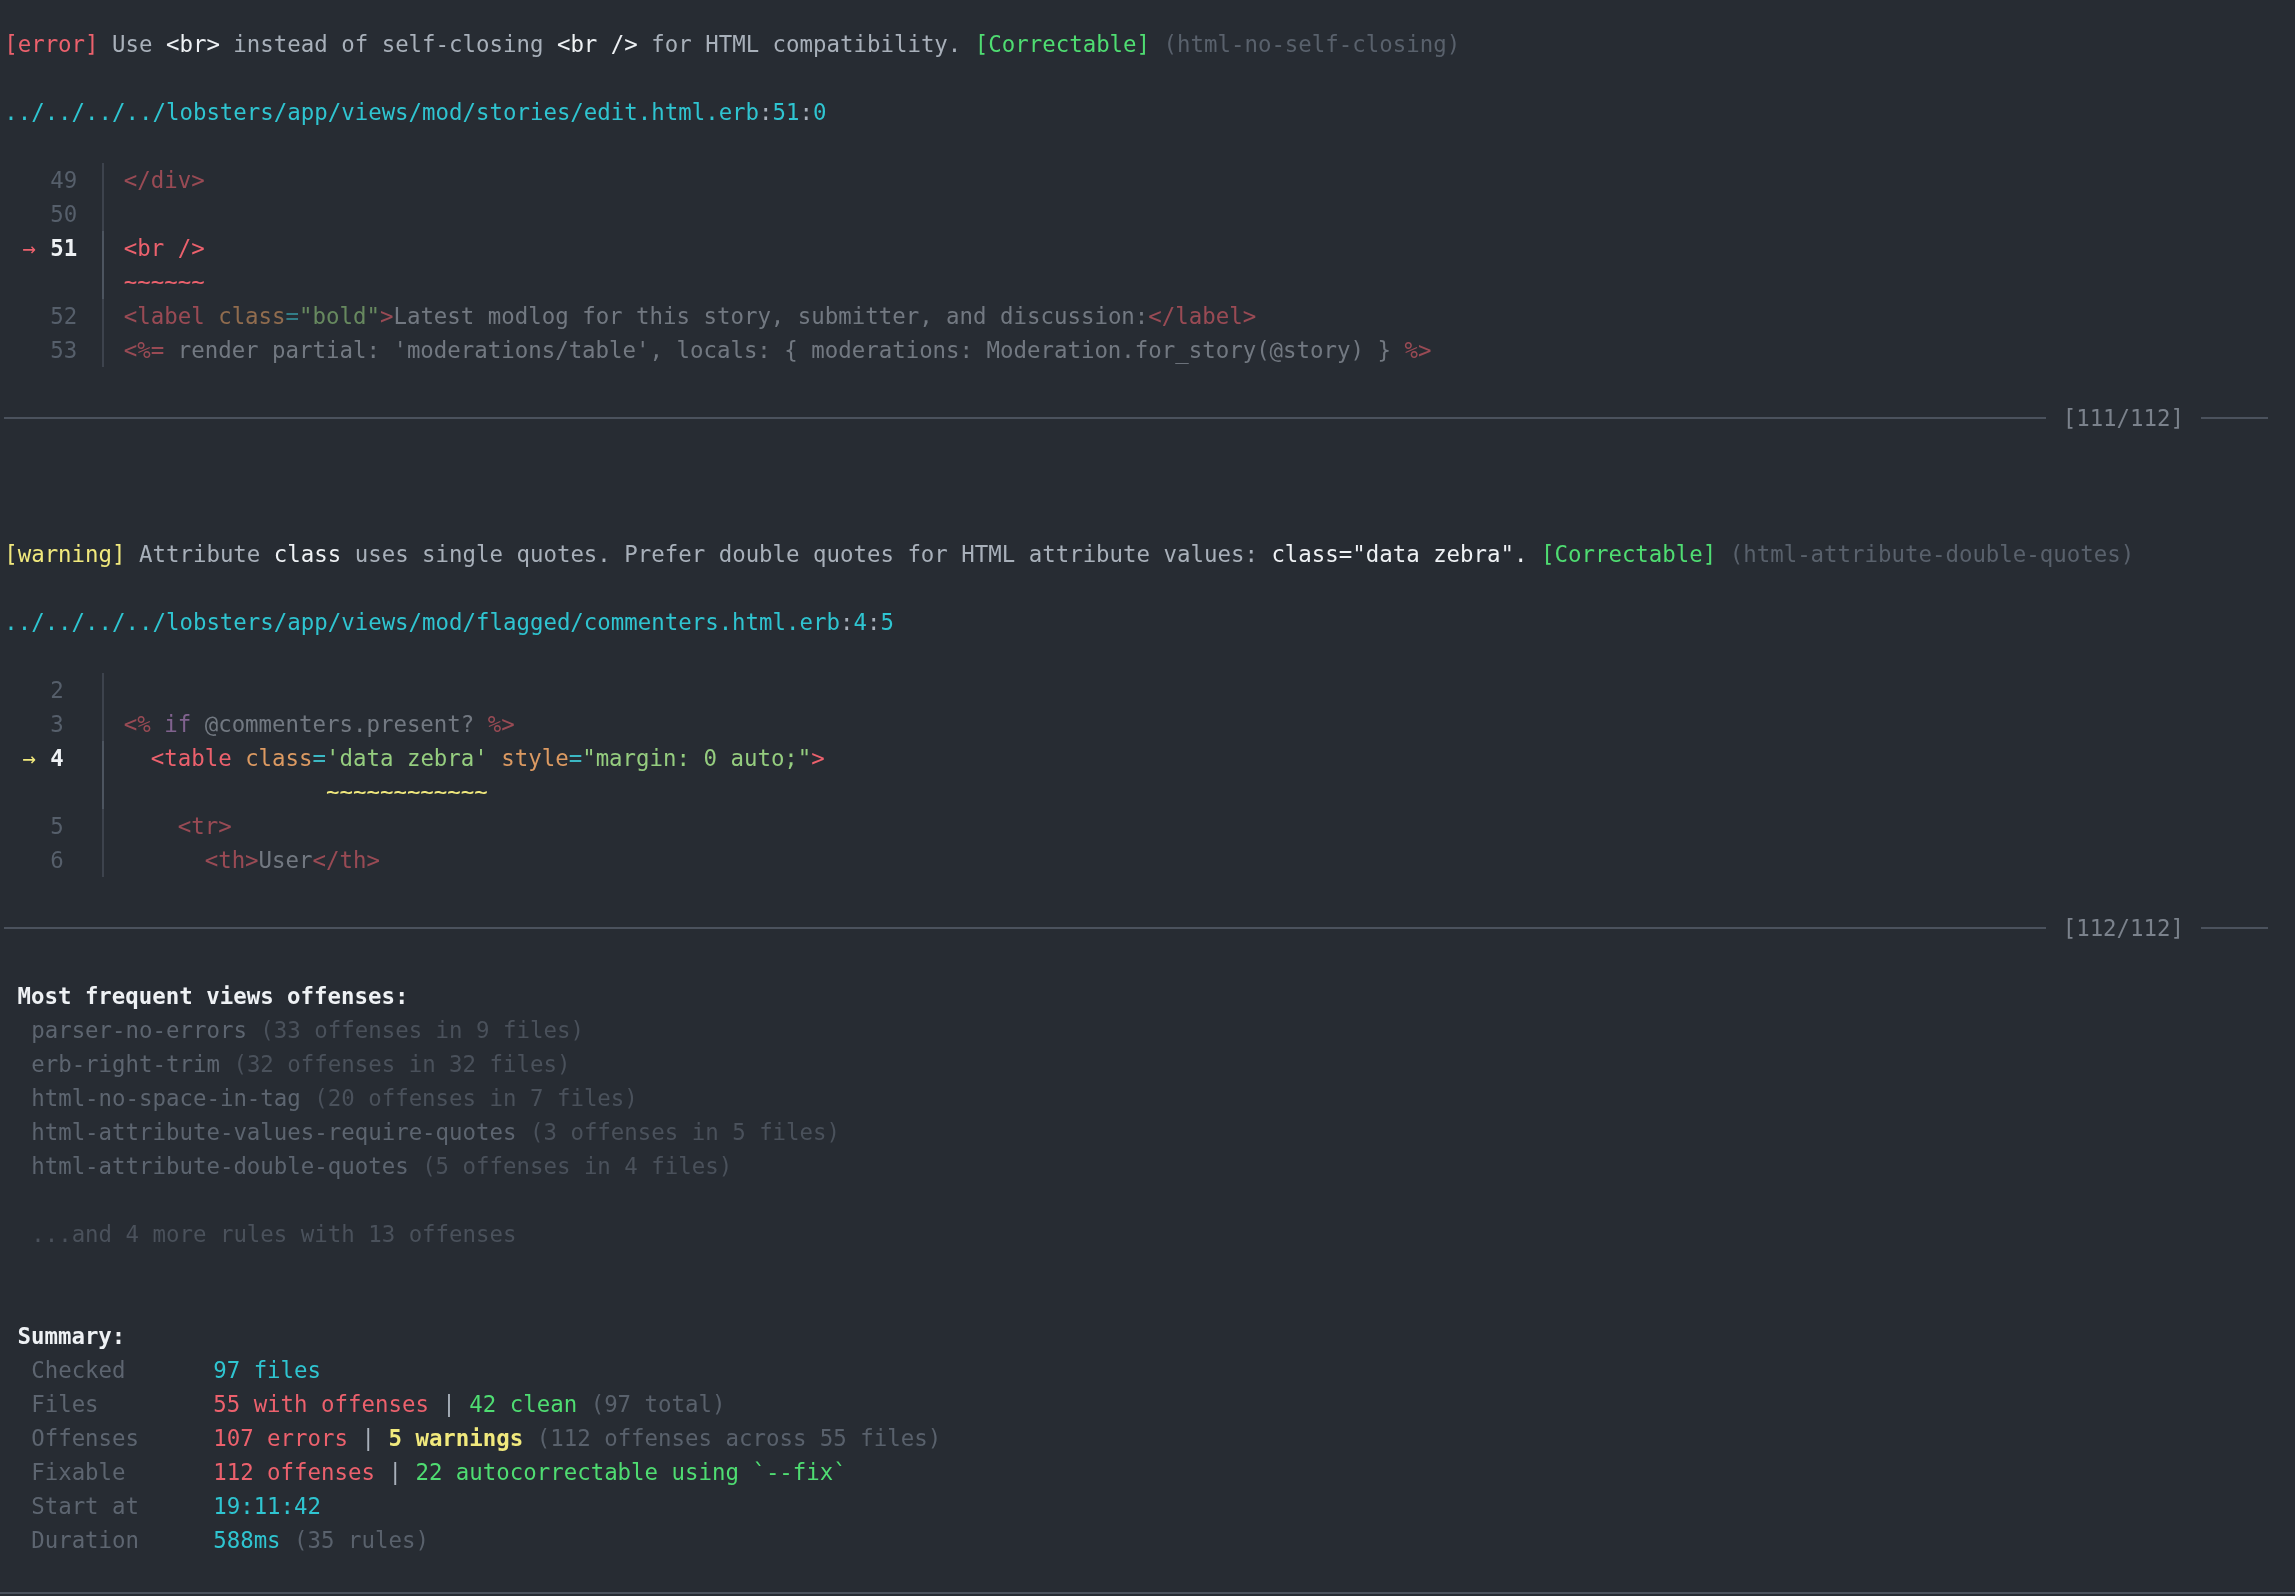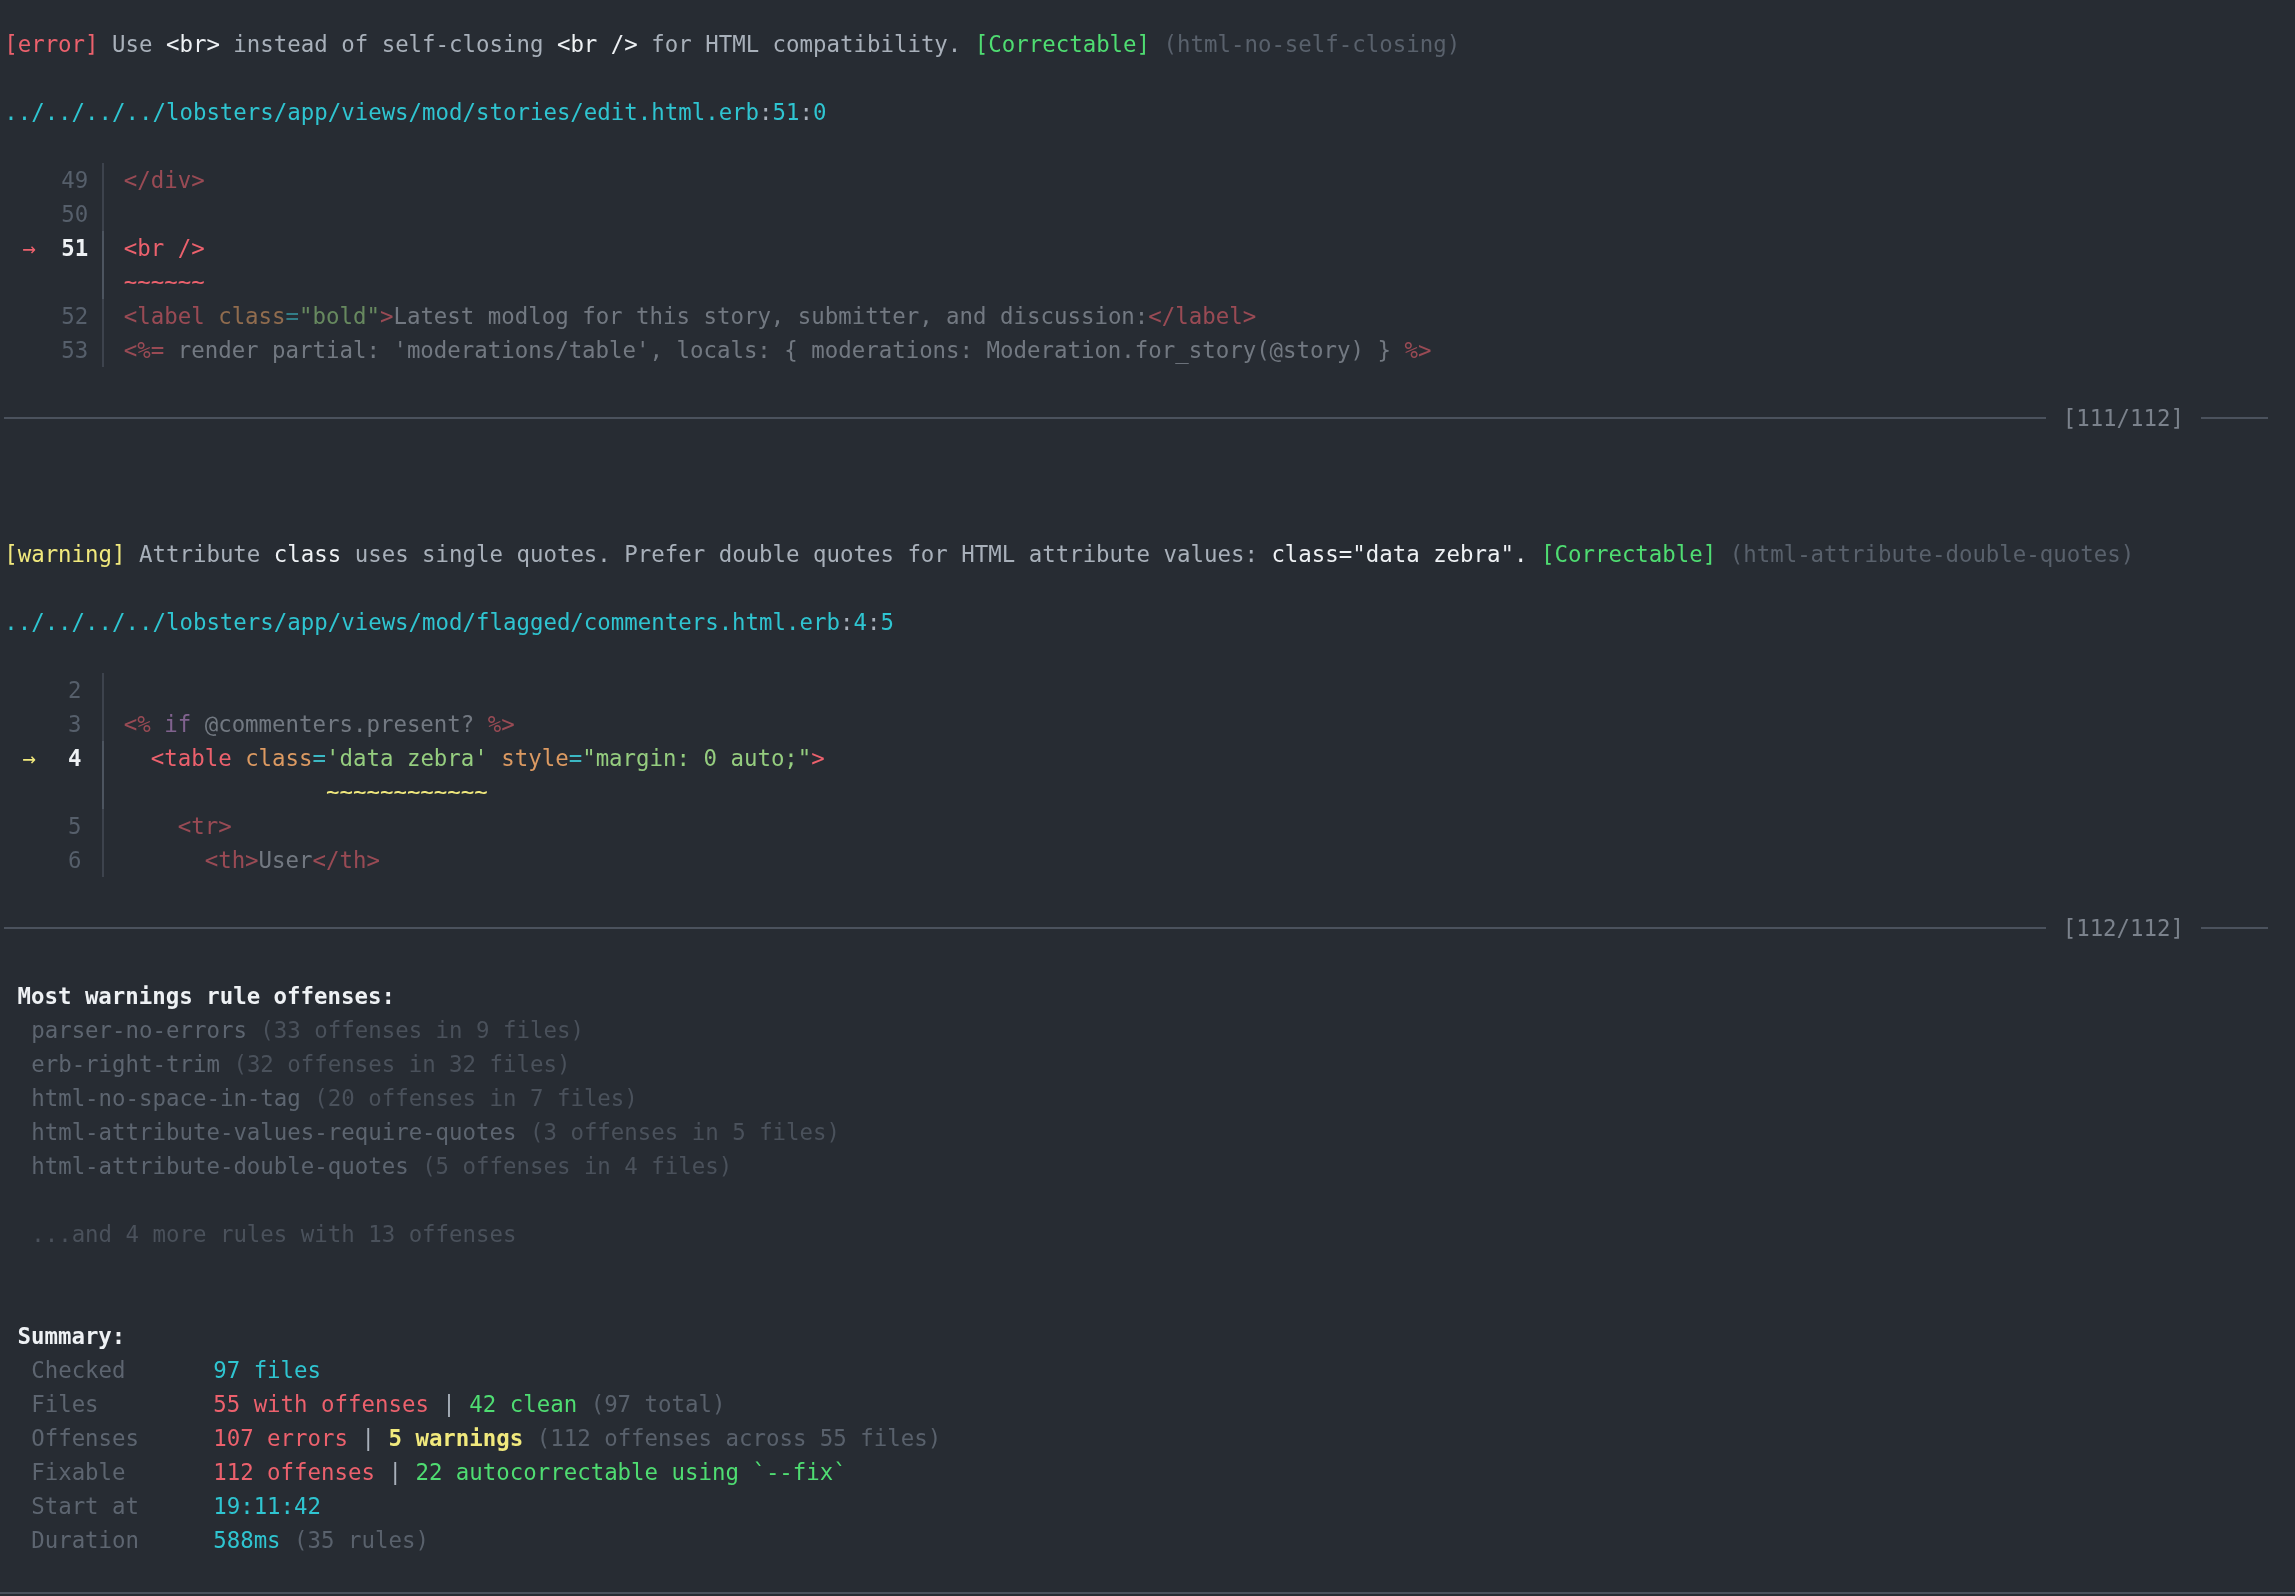--- a/index.html
+++ b/index.html
@@ -10,21 +10,21 @@
     font-size:22.4px;
     color:var(--foreground,#a8b0ba);
     overflow:hidden;position:relative;
     box-sizing:border-box;padding-top:27px;
   }
   .term{padding-left:4.2px}
   .row,.crow,.sum-row,.rule-item{height:34px;line-height:34px;white-space:pre}
   .crow{display:flex}
   .gutter{width:95px;display:flex;flex:none}
   .arrow{width:46px;padding-left:18px;box-sizing:border-box}
-  .lnum{flex:1;text-align:center;color:var(--line_number)}
+  .lnum{flex:1;text-align:left;color:var(--line_number)}
   .lnum.cur{color:var(--white);font-weight:bold}
   .codetext{border-left:2.1px solid var(--gutter_line);margin-left:3px;padding-left:19.6px;white-space:pre}
   .dimmed{opacity:.58}
   .heading{margin-left:13.3px;color:var(--white);font-weight:bold}
   .rule-item{margin-left:27px}
   .rule-name{color:var(--rule_name)}
   .rule-detail{color:var(--faint)}
   .more{margin-left:27px;color:var(--faint)}
   .sum-row{display:flex}
   .sum-label{margin-left:27px;width:182px;flex:none;color:var(--rule_name)}
@@ -93,21 +93,21 @@
     </div>
 
   <div class="row"></div>
   <div class="sep-row">
     <div class="sep-line left"></div>
     <div class="sep-label">[112/112]</div>
     <div class="sep-line right"></div>
   </div>
   <div class="row"></div>
 
-  <div class="row heading">Most warnings rule offenses:</div>
+  <div class="row heading">Most frequent views offenses:</div>
   <div>
       <div class="row rule-item"><span class="rule-name">parser-no-errors</span> <span class="rule-detail">(33 offenses in 9 files)</span></div>
       <div class="row rule-item"><span class="rule-name">erb-right-trim</span> <span class="rule-detail">(32 offenses in 32 files)</span></div>
       <div class="row rule-item"><span class="rule-name">html-no-space-in-tag</span> <span class="rule-detail">(20 offenses in 7 files)</span></div>
       <div class="row rule-item"><span class="rule-name">html-attribute-values-require-quotes</span> <span class="rule-detail">(3 offenses in 5 files)</span></div>
       <div class="row rule-item"><span class="rule-name">html-attribute-double-quotes</span> <span class="rule-detail">(5 offenses in 4 files)</span></div>
     </div>
   <div class="row"></div>
   <div class="row more">...and 4 more rules with 13 offenses</div>
   <div class="row"></div>

